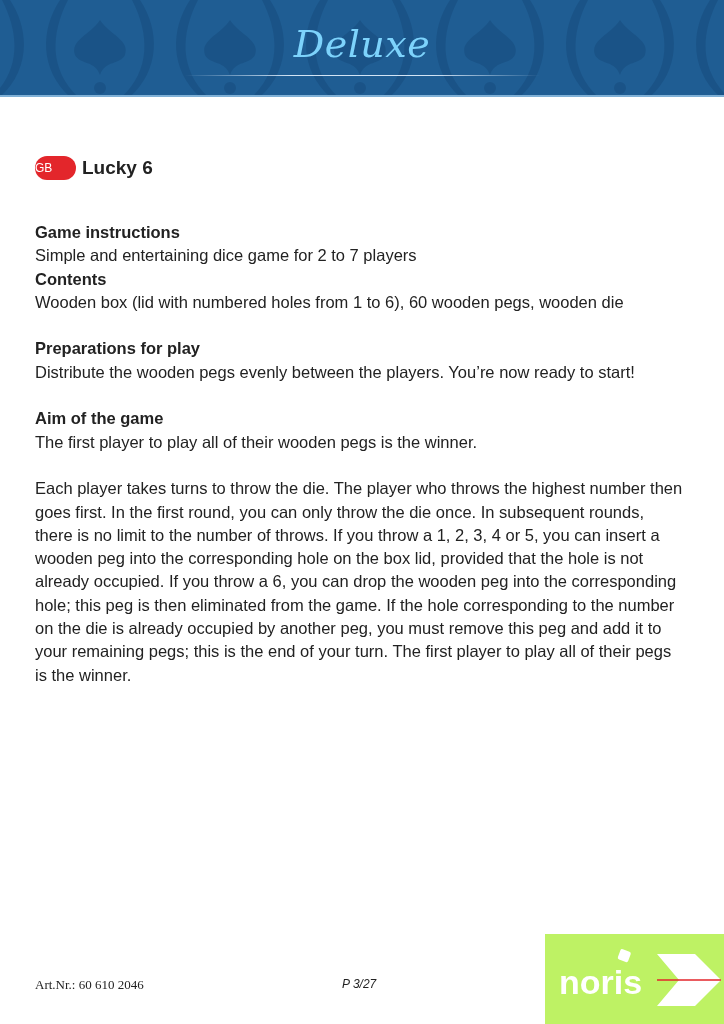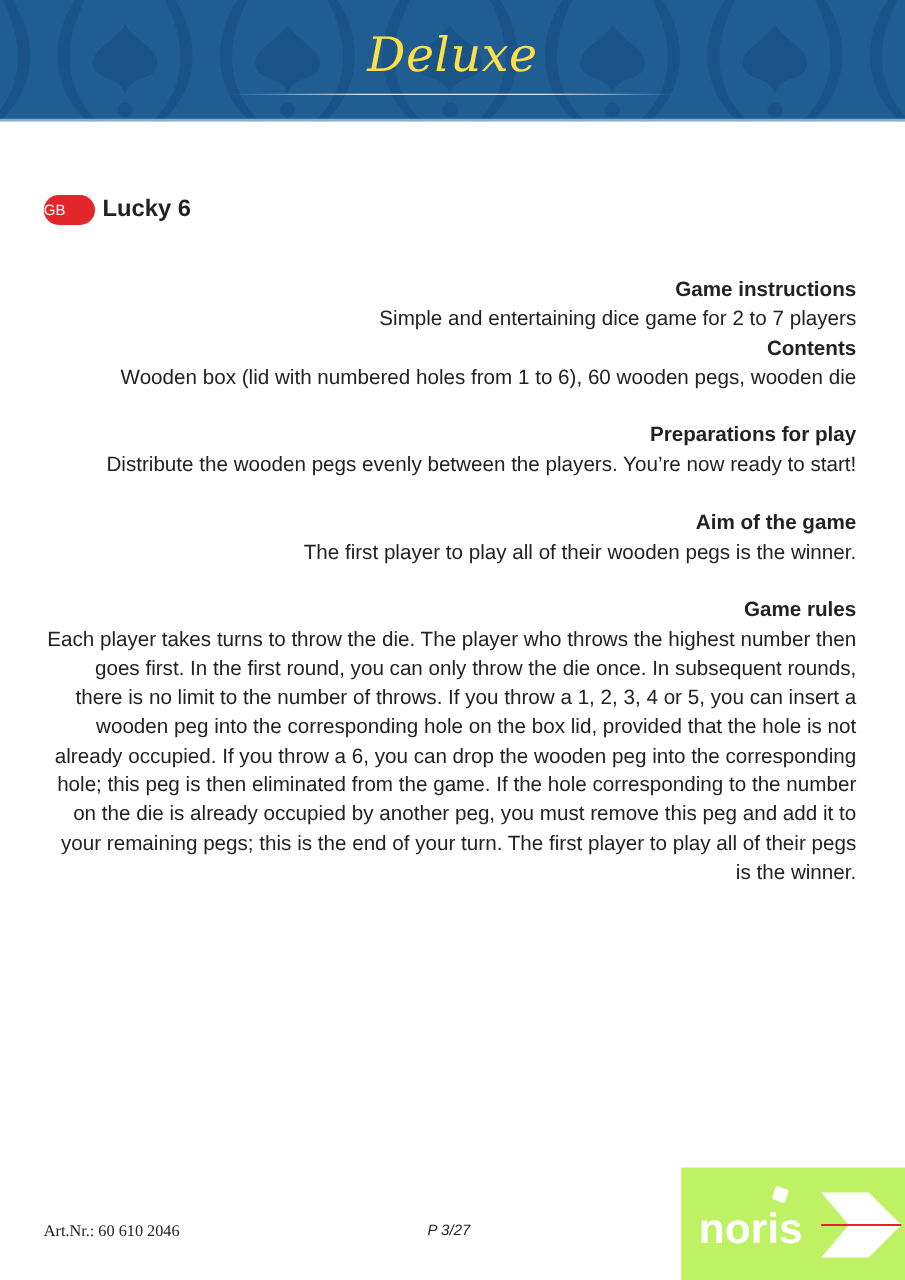--- a/index.html
+++ b/index.html
@@ -14,39 +14,39 @@
     background:#1f5d93;
     overflow:hidden;
   }
   .header .damask { position:absolute; left:0; top:0; width:724px; height:97px; }
   .header .bottom-line {
     position:absolute; left:0; bottom:0; width:724px; height:2px; background:#7fb0d6;
   }
   .header-title {
     position:absolute; left:0; top:22px; width:724px; text-align:center;
     font-family:"DejaVu Serif", serif; font-style:italic;
-    font-size:38px; color:#fde047; letter-spacing:0.5px;
+    font-size:38px; color:#7dd3fc; letter-spacing:0.5px;
   }
   .header-rule {
     position:absolute; left:185px; top:75px; width:355px; height:1px;
     background:linear-gradient(to right, rgba(255,255,255,0), rgba(220,235,250,0.95) 30%, rgba(220,235,250,0.95) 70%, rgba(255,255,255,0));
   }
   .title-row { position:absolute; left:35px; top:156px; display:flex; align-items:center; }
   .lang-badge {
     display:inline-block; width:41px; height:24px; border-radius:12px;
     background:#e3262b; color:#fff; font-size:12px; line-height:24px; text-align:left;
     font-family:"Liberation Sans", sans-serif;
   }
   .game-title {
     margin-left:6px; font-family:"Liberation Sans", sans-serif; font-weight:bold;
     font-size:19px; color:#222;
   }
   .content {
     position:absolute; left:35px; top:221px; width:650px;
-    font-family:"Liberation Sans", sans-serif; font-size:16.5px; line-height:23.3px; color:#222;text-align:right;
+    font-family:"Liberation Sans", sans-serif; font-size:16.5px; line-height:23.3px; color:#222;
   }
   .content h2 { margin:0; font-size:16.5px; font-weight:bold; line-height:23.3px; }
   .content p { margin:0; }
   .sec { margin-bottom:23.3px; }
   .intro { margin-top:23.3px; margin-bottom:23.3px; }
   .footer-art {
     position:absolute; left:35px; top:977px; font-family:Liberation Serif, serif;
     font-size:13px; color:#222;
   }
   .footer-page {
@@ -99,21 +99,20 @@
   </div>
   <div class="sec">
     <h2>Preparations for play</h2>
     <p>Distribute the wooden pegs evenly between the players. You’re now ready to start!</p>
   </div>
   <div class="sec">
     <h2>Aim of the game</h2>
     <p>The first player to play all of their wooden pegs is the winner.</p>
   </div>
   <div class="sec">
-    <h2>Game rules</h2>
     <p>Each player takes turns to throw the die. The player who throws the highest number then goes first. In the first round, you can only throw the die once. In subsequent rounds, there is no limit to the number of throws. If you throw a 1, 2, 3, 4 or 5, you can insert a wooden peg into the corresponding hole on the box lid, provided that the hole is not already occupied. If you throw a 6, you can drop the wooden peg into the corresponding hole; this peg is then eliminated from the game. If the hole corresponding to the number on the die is already occupied by another peg, you must remove this peg and add it to your remaining pegs; this is the end of your turn. The first player to play all of their pegs is the winner.</p>
   </div>
 </div>
 
 <div class="footer-art">Art.Nr.: 60 610 2046</div>
 <div class="footer-page">P 3/27</div>
 
 <div class="logo">
   <svg width="179" height="90" viewBox="0 0 179 90">
     <path d="M112 20 L150 20 L176 46 L150 72 L112 72 L134 46 Z" fill="#ffffff"></path>

